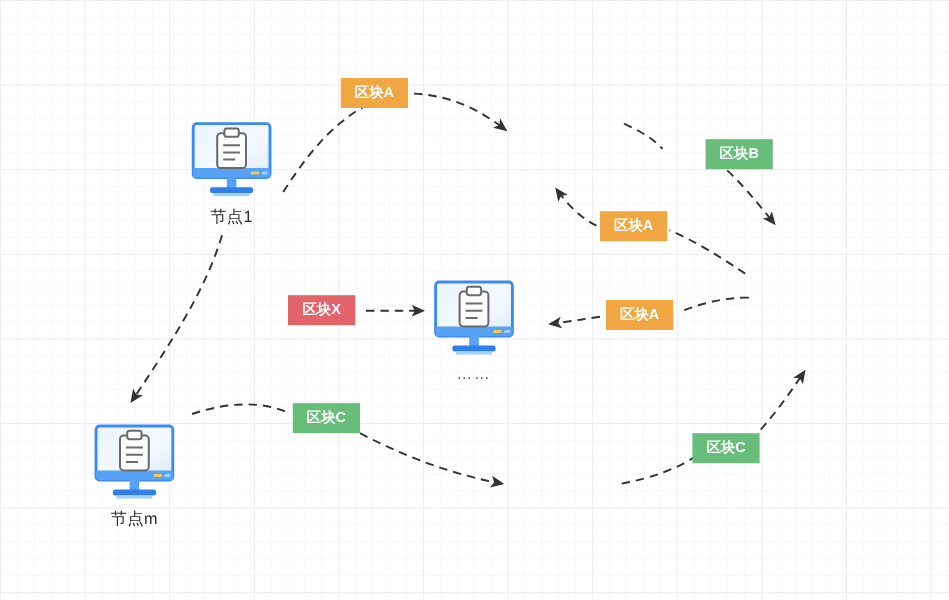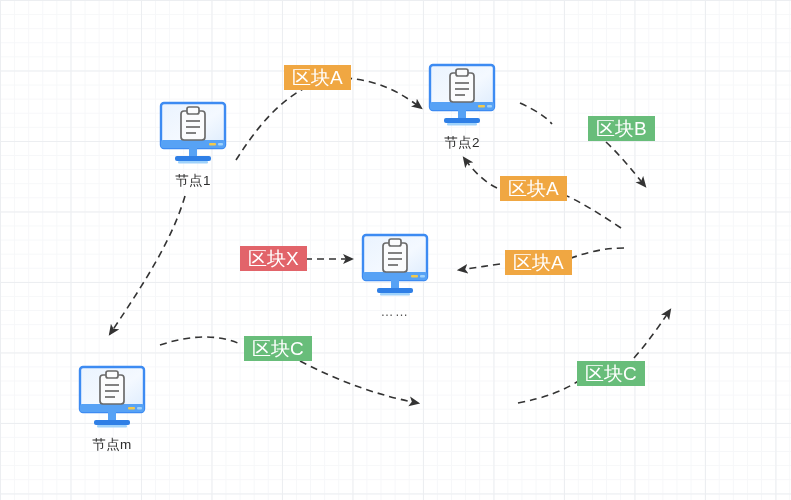--- a/index.html
+++ b/index.html
@@ -54,24 +54,25 @@
     font-size: 13px;
   }
   .tag {
     position: absolute;
     display: flex;
     align-items: center;
     justify-content: center;
     height: 25px;
     min-width: 56px;
     padding: 0 8px;
-    font-size: 19px;
+    font-size: 12px;
     color: #ffffff;
     white-space: nowrap;
     box-sizing: border-box;
+    font-weight: bold;
   }
   .tag.orange { background: #f0a742; }
   .tag.green  { background: #68bd7a; }
   .tag.red    { background: #e2646a; }
 </style>
 </head>
 <body>
 
 <div id="canvas">
 
@@ -125,39 +126,20 @@
         <rect x="28" y="11" width="24" height="29" rx="3" fill="#fbfcfd" stroke="#6b6b6b" stroke-width="1.7"></rect>
         <rect x="34" y="7" width="12" height="7" rx="2" fill="#fbfcfd" stroke="#6b6b6b" stroke-width="1.7"></rect>
         <line x1="33" y1="21" x2="47" y2="21" stroke="#6b6b6b" stroke-width="1.7"></line>
         <line x1="33" y1="27" x2="47" y2="27" stroke="#6b6b6b" stroke-width="1.7"></line>
         <line x1="33" y1="33" x2="43" y2="33" stroke="#6b6b6b" stroke-width="1.7"></line>
       </svg>
     </div>
     <div class="node-label">节点1</div>
   </div>
 
-  <div class="node" style="left:414px; top:62px;">
-    <div class="node-icon">
-      <svg viewBox="0 0 80 68" width="80" height="68" xmlns="http://www.w3.org/2000/svg">
-        <rect x="8" y="3" width="64" height="45" rx="3" fill="url(#g1)" stroke="#3d8bf2" stroke-width="2.4"></rect>
-        <rect x="8" y="40" width="64" height="8" rx="2" fill="#57a2f5"></rect>
-        <rect x="56" y="43" width="7" height="2.4" rx="1" fill="#f2c94c"></rect>
-        <rect x="65" y="43" width="5" height="2.4" rx="1" fill="#9fd2fb"></rect>
-        <rect x="36" y="48" width="8" height="9" fill="#57a2f5"></rect>
-        <rect x="22" y="56" width="36" height="5" rx="2" fill="#2f7fe6"></rect>
-        <rect x="25" y="61" width="30" height="2.5" rx="1" fill="#9fd2fb"></rect>
-        <rect x="28" y="11" width="24" height="29" rx="3" fill="#fbfcfd" stroke="#6b6b6b" stroke-width="1.7"></rect>
-        <rect x="34" y="7" width="12" height="7" rx="2" fill="#fbfcfd" stroke="#6b6b6b" stroke-width="1.7"></rect>
-        <line x1="33" y1="21" x2="47" y2="21" stroke="#6b6b6b" stroke-width="1.7"></line>
-        <line x1="33" y1="27" x2="47" y2="27" stroke="#6b6b6b" stroke-width="1.7"></line>
-        <line x1="33" y1="33" x2="43" y2="33" stroke="#6b6b6b" stroke-width="1.7"></line>
-      </svg>
-    </div>
-    <div class="node-label">节点2</div>
-  </div>
 
 
   <div class="node" style="left:347px; top:232px;">
     <div class="node-icon">
       <svg viewBox="0 0 80 68" width="80" height="68" xmlns="http://www.w3.org/2000/svg">
         <rect x="8" y="3" width="64" height="45" rx="3" fill="url(#g1)" stroke="#3d8bf2" stroke-width="2.4"></rect>
         <rect x="8" y="40" width="64" height="8" rx="2" fill="#57a2f5"></rect>
         <rect x="56" y="43" width="7" height="2.4" rx="1" fill="#f2c94c"></rect>
         <rect x="65" y="43" width="5" height="2.4" rx="1" fill="#9fd2fb"></rect>
         <rect x="36" y="48" width="8" height="9" fill="#57a2f5"></rect>
@@ -166,21 +148,21 @@
         <rect x="28" y="11" width="24" height="29" rx="3" fill="#fbfcfd" stroke="#6b6b6b" stroke-width="1.7"></rect>
         <rect x="34" y="7" width="12" height="7" rx="2" fill="#fbfcfd" stroke="#6b6b6b" stroke-width="1.7"></rect>
         <line x1="33" y1="21" x2="47" y2="21" stroke="#6b6b6b" stroke-width="1.7"></line>
         <line x1="33" y1="27" x2="47" y2="27" stroke="#6b6b6b" stroke-width="1.7"></line>
         <line x1="33" y1="33" x2="43" y2="33" stroke="#6b6b6b" stroke-width="1.7"></line>
       </svg>
     </div>
     <div class="node-label ellipsis">……</div>
   </div>
 
-  <div class="node" style="left:64px; top:364px;">
+  <div class="node" style="left:64px; top:352px;">
     <div class="node-icon">
       <svg viewBox="0 0 80 68" width="80" height="68" xmlns="http://www.w3.org/2000/svg">
         <rect x="8" y="3" width="64" height="45" rx="3" fill="url(#g1)" stroke="#3d8bf2" stroke-width="2.4"></rect>
         <rect x="8" y="40" width="64" height="8" rx="2" fill="#57a2f5"></rect>
         <rect x="56" y="43" width="7" height="2.4" rx="1" fill="#f2c94c"></rect>
         <rect x="65" y="43" width="5" height="2.4" rx="1" fill="#9fd2fb"></rect>
         <rect x="36" y="48" width="8" height="9" fill="#57a2f5"></rect>
         <rect x="22" y="56" width="36" height="5" rx="2" fill="#2f7fe6"></rect>
         <rect x="25" y="61" width="30" height="2.5" rx="1" fill="#9fd2fb"></rect>
         <rect x="28" y="11" width="24" height="29" rx="3" fill="#fbfcfd" stroke="#6b6b6b" stroke-width="1.7"></rect>

